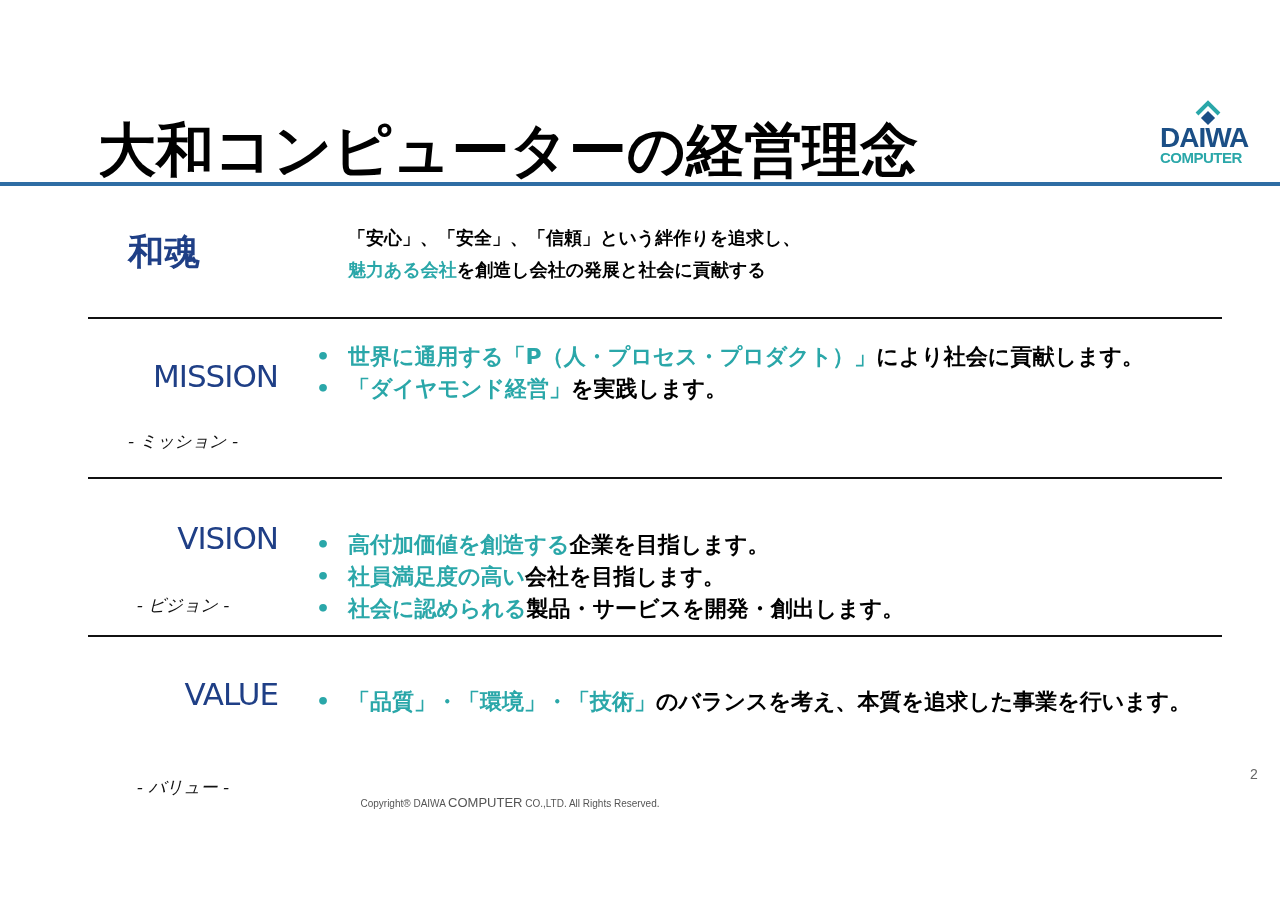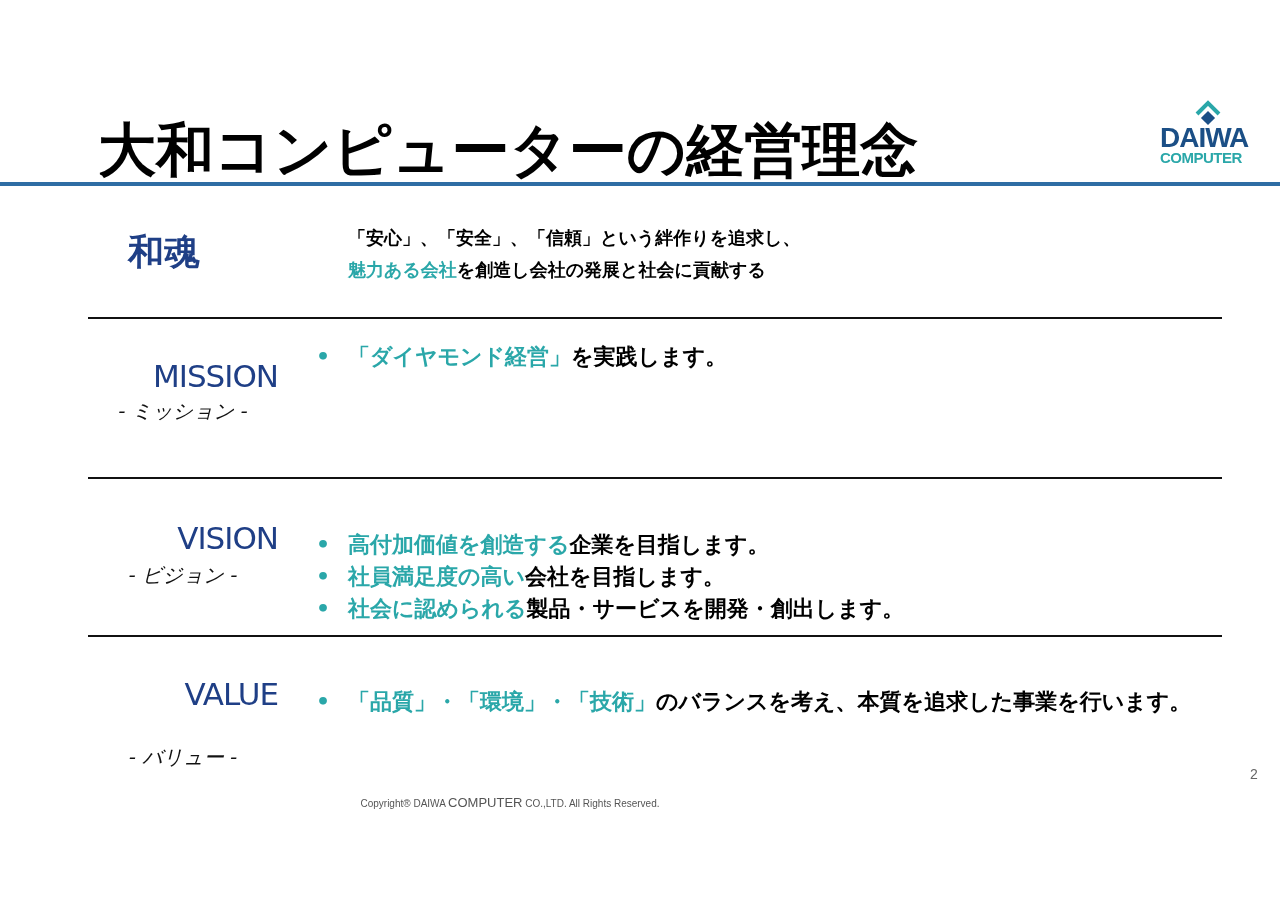--- a/index.html
+++ b/index.html
@@ -28,21 +28,21 @@
   .label-kanji {
     position: absolute; left: 128px; top: 228px; font-size: 36px; font-weight: bold; color: #1f3f86;
     white-space: nowrap;
   }
   .label-en {
     position: absolute; width: 190px; text-align: right; color: #1f3f86;
     font-size: 31px; letter-spacing: -1px; white-space: nowrap;
   }
   .label-jp {
     position: absolute; width: 190px; text-align: center; font-style: italic; color: #111;
-    font-size: 20px; white-space: nowrap;
+    font-size: 17px; white-space: nowrap; margin-top: 32px;
   }
   .text-block { position: absolute; left: 348px; font-size: 18px; font-weight: bold; line-height: 32px; white-space: nowrap; }
   .list { position: absolute; left: 316px; margin: 0; padding: 0; list-style: none; font-size: 22px; font-weight: bold; line-height: 32px; }
   .list li { white-space: nowrap; }
   .bullet { display: inline-block; width: 32px; color: #2aa7a9; }
   .hl { color: #2aa7a9; }
   .page-num { position: absolute; left: 1250px; top: 766px; font-size: 14px; color: #666; font-family: "Liberation Sans", sans-serif; }
   .copyright { position: absolute; left: 0; width: 1020px; top: 795px; text-align: center; font-size: 10px; color: #555; font-family: "Liberation Sans", sans-serif; }
   .copyright .big { font-size: 13px; }
 </style>
@@ -68,20 +68,21 @@
 <div class="text-block" style="top:222px;">
   <div>「安心」、「安全」、「信頼」という絆作りを追求し、</div>
   <div><span class="hl">魅力ある会社</span><span>を創造し会社の発展と社会に貢献する</span></div>
 </div>
 
 <div class="divider" style="top:317px;"></div>
 
 <div class="label-en" style="left:88px; top:358px;">MISSION</div>
 <div class="label-jp" style="left:88px; top:398px;">- ミッション -</div>
 <ul class="list" style="top:341px;">
+  <li><span class="bullet">•</span><span class="hl">世界に通用する「P（人・プロセス・プロダクト）」</span><span>により社会に貢献します。</span></li>
   <li><span class="bullet">•</span><span class="hl">「ダイヤモンド経営」</span><span>を実践します。</span></li>
 </ul>
 
 <div class="divider" style="top:477px;"></div>
 
 <div class="label-en" style="left:88px; top:520px;">VISION</div>
 <div class="label-jp" style="left:88px; top:562px;">- ビジョン -</div>
 <ul class="list" style="top:505px;margin-top:24px;">
   <li><span class="bullet">•</span><span class="hl">高付加価値を創造する</span><span>企業を目指します。</span></li>
   <li><span class="bullet">•</span><span class="hl">社員満足度の高い</span><span>会社を目指します。</span></li>

